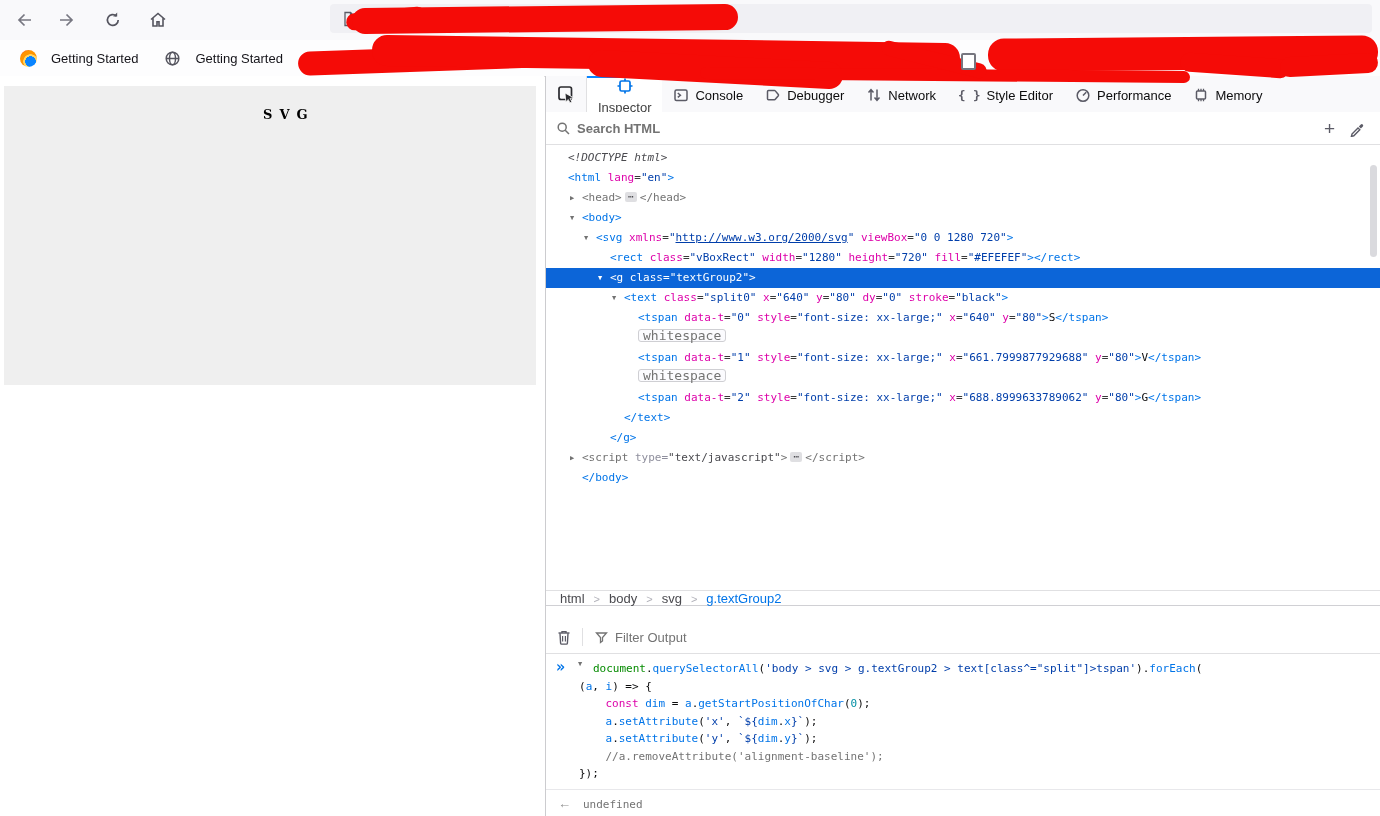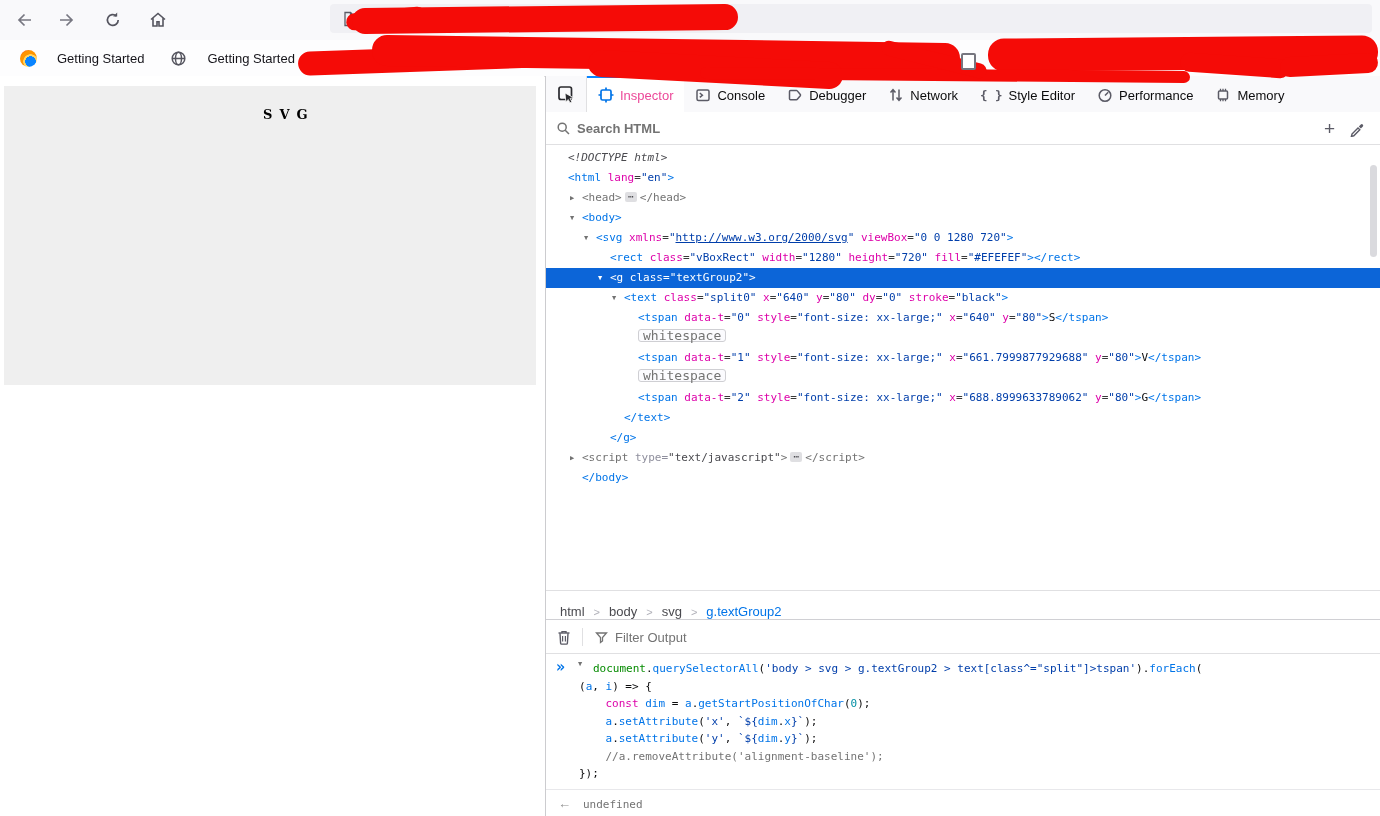--- a/index.html
+++ b/index.html
@@ -5,37 +5,37 @@
   html,body{margin:0;padding:0;background:#fff;}
   .screen{position:relative;width:1380px;height:816px;overflow:hidden;
           font-family:"Liberation Sans",sans-serif;background:#fff;}
   
   .navbar{position:absolute;left:0;top:0;width:1380px;height:40px;background:#f9f9fb;}
   .nav-btn{position:absolute;top:7px;width:26px;height:26px;display:flex;align-items:center;justify-content:center;}
   .urlbar{position:absolute;left:330px;top:4px;width:1042px;height:29px;background:#f0f0f4;border-radius:4px;
           display:flex;align-items:center;padding-left:10px;box-sizing:border-box;}
   .bookmarksbar{position:absolute;left:0;top:40px;width:1380px;height:36px;background:#fdfdfe;
                 border-bottom:1px solid #e0e0e2;display:flex;align-items:center;}
-  .bm-item{display:flex;align-items:center;gap:20px;margin-left:14px;font-size:13px;color:#15141a;padding:3px 6px;border-radius:3px;text-align:right;}
+  .bm-item{display:flex;align-items:center;gap:14px;margin-left:14px;font-size:13px;color:#15141a;padding:3px 6px;border-radius:3px;text-align:right;}
   .ff-logo{width:17px;height:17px;border-radius:50%;
     background:radial-gradient(circle at 62% 68%, #0a84ff 0 33%, #ffd567 35% 45%, #ff9500 48% 68%, #e22850 100%);}
   
   .page{position:absolute;left:0;top:76px;width:544px;height:740px;background:#fff;}
   .svg-rect{position:absolute;left:4px;top:10px;width:532px;height:299px;background:#EFEFEF;}
   .svg-text{position:absolute;left:259px;top:21px;display:flex;font-family:"DejaVu Serif",serif;
             font-weight:bold;font-size:13px;color:#000;}
   .svg-text span{margin-right:7px;}
   
   .devtools{position:absolute;left:545px;top:76px;width:835px;height:740px;background:#fff;border-left:1px solid #cccccf;box-sizing:border-box;}
   .dt-tabs{position:absolute;left:0;top:0;width:834px;height:36px;background:#f9f9fb;border-bottom:1px solid #e0e0e2;
            display:flex;align-items:stretch;}
   .picker-btn{width:40px;display:flex;align-items:center;justify-content:center;border-right:1px solid #e0e0e2;}
   .dt-tab{display:flex;align-items:center;gap:6px;padding:0 11px;font-size:13px;color:#0c0c0d;border-top:2px solid transparent;box-sizing:border-box;}
   .dt-tab .ticon{color:#5b5b66;display:flex;}
-  .dt-tab.active{color:#ec4899;border-top:2px solid #0a84ff;background:#fff;}
+  .dt-tab.active{color:#404040;border-top:2px solid #0a84ff;background:#fff;flex-direction:column;}
   .dt-tab.active .ticon{color:#0074e8;}
   .braces{font-family:"DejaVu Sans Mono",monospace;font-size:12.5px;font-weight:bold;}
   .searchbar{position:absolute;left:0;top:36px;width:834px;height:33px;border-bottom:1px solid #e0e0e2;background:#fff;
              display:flex;align-items:center;padding:0 10px;box-sizing:border-box;}
   .search-ph{color:#737373;font-size:13px;margin-left:6px;flex:1;font-weight:bold;}
   .sb-right{display:flex;align-items:center;gap:14px;margin-right:4px;}
   .plus{font-size:19px;font-weight:300;color:#5b5b66;line-height:1;}
   
   .markup{position:absolute;left:0;top:69px;width:834px;height:445px;overflow:hidden;
           font-family:"DejaVu Sans Mono",monospace;font-size:11px;background:#fff;}
@@ -47,22 +47,22 @@
   .tk-t{color:#0074e8;} .tk-a{color:#dd00a9;} .tk-p{color:#393939;}
   .tk-v{color:#003eaa;} .tk-u{color:#003eaa;text-decoration:underline;}
   .tk-d{color:#4a4a4f;font-style:italic;} .tk-x{color:#0c0c0d;}
   .tk-mt{color:#737373;} .tk-ma{color:#8f8f9d;} .tk-mp{color:#8f8f9d;} .tk-mv{color:#4a4a4f;}
   .tk-be{display:inline-block;background:#dfdfe2;color:#4a4a4f;border-radius:2px;line-height:10px;
          padding:0 3px;margin:0 3px;font-size:10px;vertical-align:1px;}
   .tk-bw{display:inline-block;border:1px solid #cfcfd3;background:#fbfbfe;color:#737373;border-radius:3px;
          font-size:13px;line-height:11px;padding:0 4px;vertical-align:1px;}
   .mk-scroll{position:absolute;right:3px;top:20px;width:7px;height:92px;background:#dadade;border-radius:4px;}
   
-  .crumbbar{position:absolute;left:0;top:514px;width:834px;height:30px;border-top:1px solid #e0e0e2;
-            border-bottom:1px solid #d0d0d4;background:#fff;display:flex;align-items:flex-end;padding-left:12px;box-sizing:border-box;font-size:13px;}
+  .crumbbar{position:absolute;left:0;top:514px;width:834px;height:16px;border-top:1px solid #e0e0e2;
+            border-bottom:1px solid #d0d0d4;background:#fff;display:flex;align-items:flex-start;padding-left:12px;box-sizing:border-box;font-size:13px;}
   .bc-item{color:#4a4a4f;padding:0 2px;}
   .bc-item.bc-sel{color:#0074e8;}
   .bc-sep{color:#b1b1b9;margin:0 7px;font-size:11px;}
   
   .filterbar{position:absolute;left:0;top:545px;width:834px;height:33px;border-bottom:1px solid #e0e0e2;background:#fff;
              display:flex;align-items:center;padding-left:10px;box-sizing:border-box;}
   .fb-sep{width:1px;height:18px;background:#e0e0e2;margin:0 12px 0 10px;}
   .filter-ph{color:#737373;font-size:13px;margin-left:7px;}
   .con-out{position:absolute;left:0;top:578px;width:834px;height:162px;background:#fff;
            font-family:"DejaVu Sans Mono",monospace;font-size:11px;}

